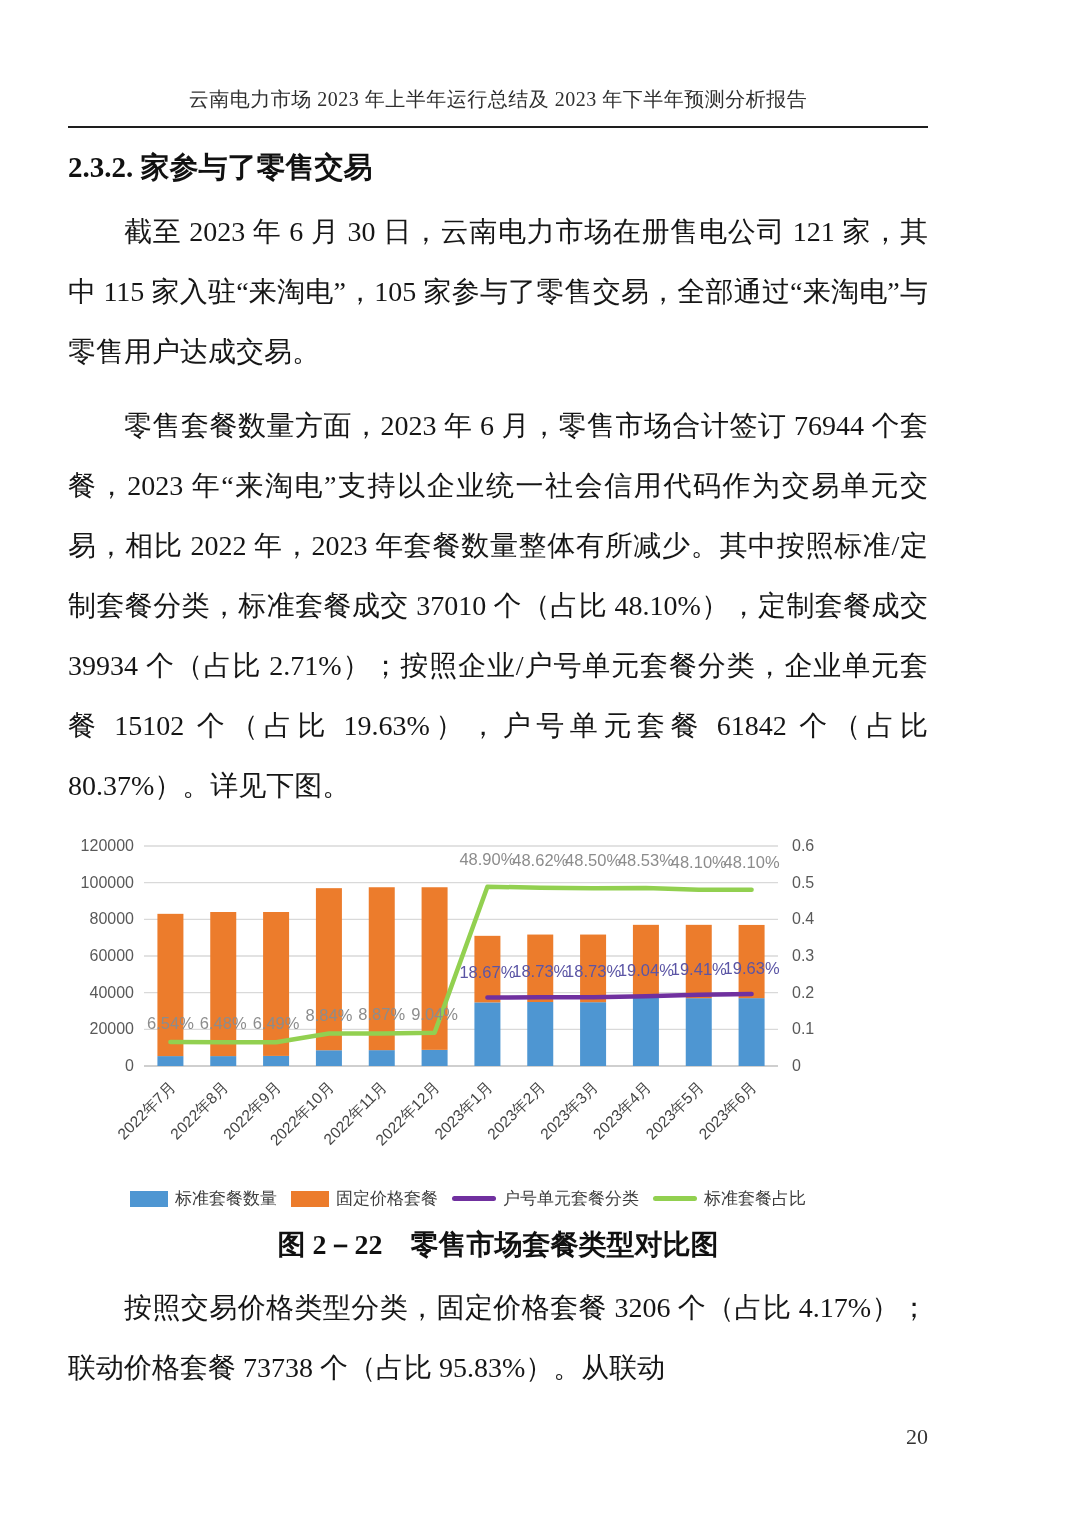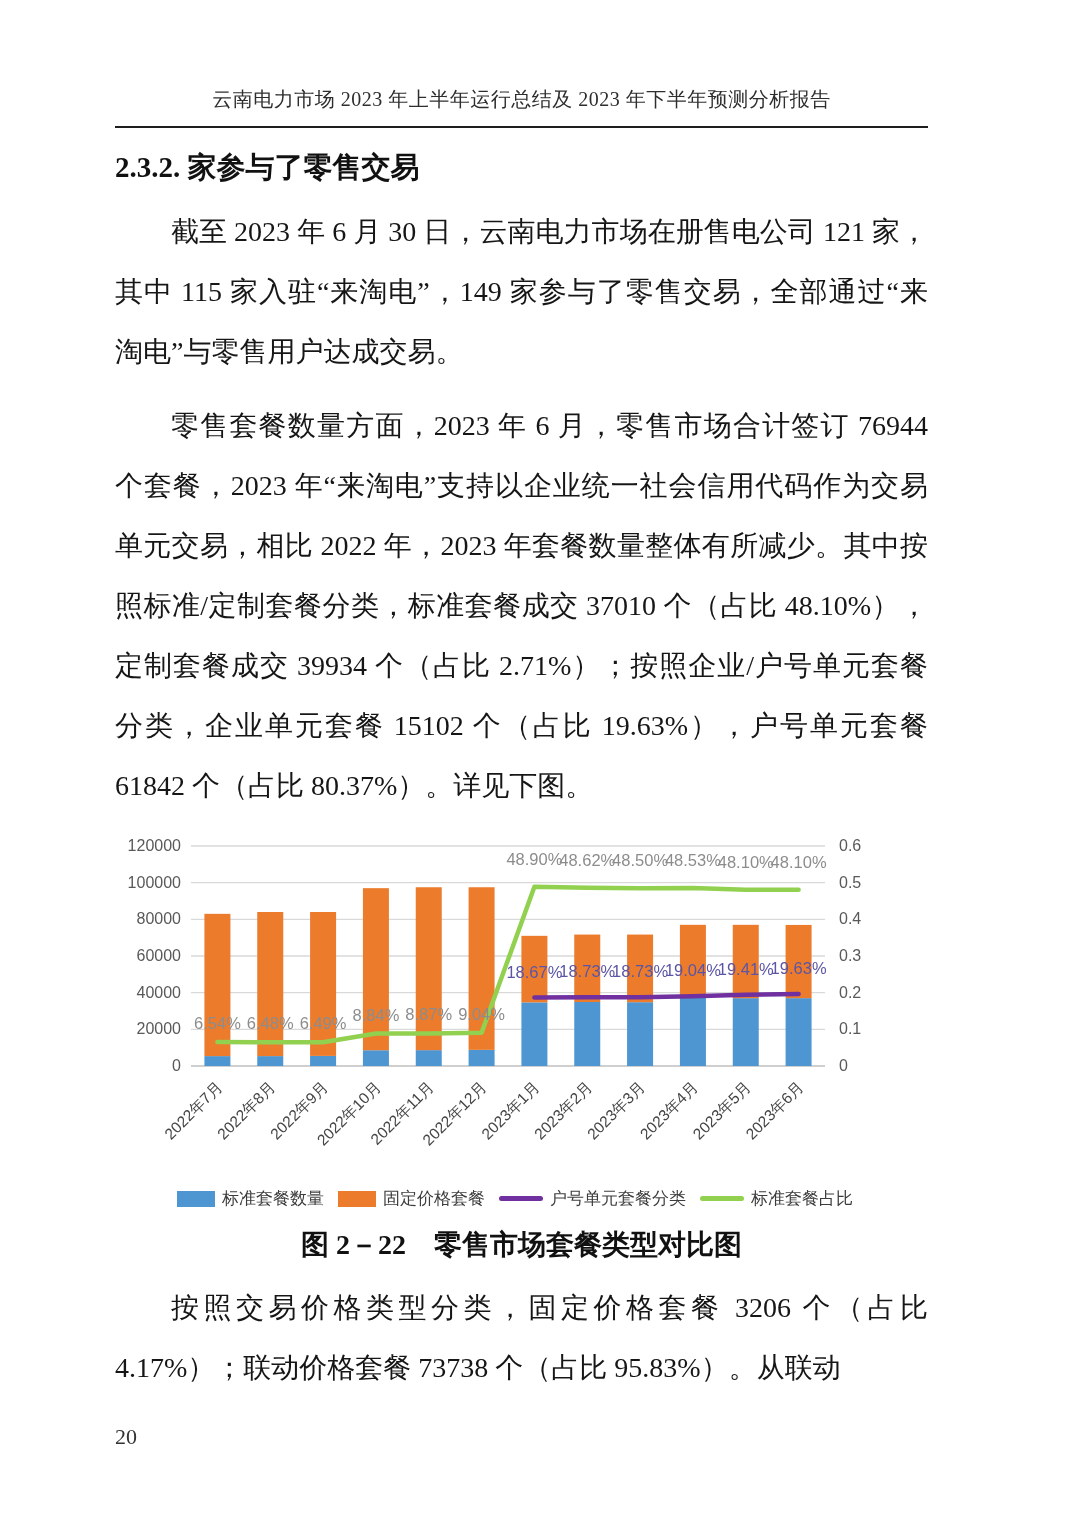--- a/index.html
+++ b/index.html
@@ -4,21 +4,21 @@
 <style>
   * { box-sizing: border-box; }
   html,body { margin:0; padding:0; }
   body {
     width:1080px; height:1527px;
     background:#ffffff;
     color:#1f1f1f;
     font-family:"Liberation Serif","DejaVu Serif",serif;
     overflow:hidden;
   }
-  .page { padding:86px 152px 0 115px; }
+  .page { padding:86px 152px 0 68px; }
 
   .doc-header {
     text-align:center;
     font-size:20px;
     color:#2e2e2e;
     letter-spacing:0.5px;
   }
   .rule {
     border:none;
     border-top:2px solid #1e1e1e;
@@ -59,37 +59,37 @@
   .legend-swatch-line { width:44px; height:5px; border-radius:3px; display:inline-block; }
 
   .figure-caption {
     text-align:center;
     font-weight:bold;
     font-size:28px;
     margin-top:16px;
     color:#111;
   }
   .page-number {
-    text-align:left;
+    text-align:right;
     font-size:22px;
     color:#333;
     margin-top:26px;
   }
 </style>
 </head>
 <body>
 
 <div class="page">
 
   <div class="doc-header">云南电力市场 2023 年上半年运行总结及 2023 年下半年预测分析报告</div>
   <hr class="rule">
 
   <div class="section-heading">2.3.2. 家参与了零售交易</div>
 
-  <p class="para">截至 2023 年 6 月 30 日，云南电力市场在册售电公司 121 家，其中 115 家入驻“来淘电”，149 家参与了零售交易，全部通过“来淘电”与零售用户达成交易。</p>
+  <p class="para">截至 2023 年 6 月 30 日，云南电力市场在册售电公司 121 家，其中 115 家入驻“来淘电”，105 家参与了零售交易，全部通过“来淘电”与零售用户达成交易。</p>
   <p class="para">零售套餐数量方面，2023 年 6 月，零售市场合计签订 76944 个套餐，2023 年“来淘电”支持以企业统一社会信用代码作为交易单元交易，相比 2022 年，2023 年套餐数量整体有所减少。其中按照标准/定制套餐分类，标准套餐成交 37010 个（占比 48.10%），定制套餐成交 39934 个（占比 2.71%）；按照企业/户号单元套餐分类，企业单元套餐 15102 个（占比 19.63%），户号单元套餐 61842 个（占比 80.37%）。详见下图。</p>
 
   <div class="chart-block">
     <svg id="chart-svg" class="chart-svg" width="792" height="338">
         <line x1="72" y1="236" x2="706" y2="236" stroke="#bfbfbf" stroke-width="1.3"></line>
         <text x="62" y="241" text-anchor="end" font-size="16" fill="#595959">0</text>
         <line x1="72" y1="199.33333333333334" x2="706" y2="199.33333333333334" stroke="#d9d9d9" stroke-width="1.3"></line>
         <text x="62" y="204.33333333333334" text-anchor="end" font-size="16" fill="#595959">20000</text>
         <line x1="72" y1="162.66666666666669" x2="706" y2="162.66666666666669" stroke="#d9d9d9" stroke-width="1.3"></line>
         <text x="62" y="167.66666666666669" text-anchor="end" font-size="16" fill="#595959">40000</text>

